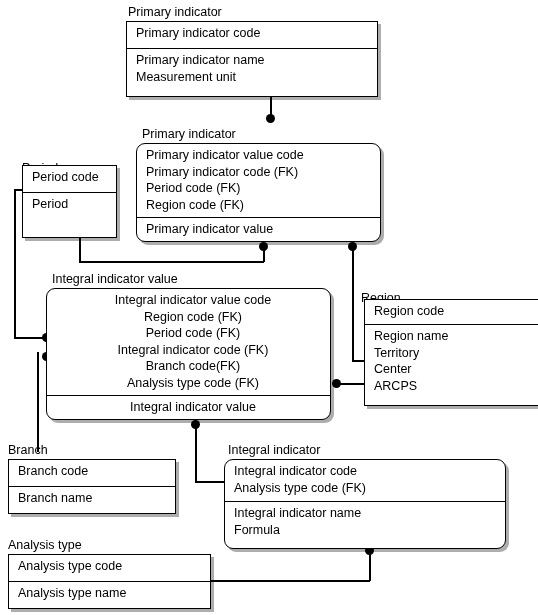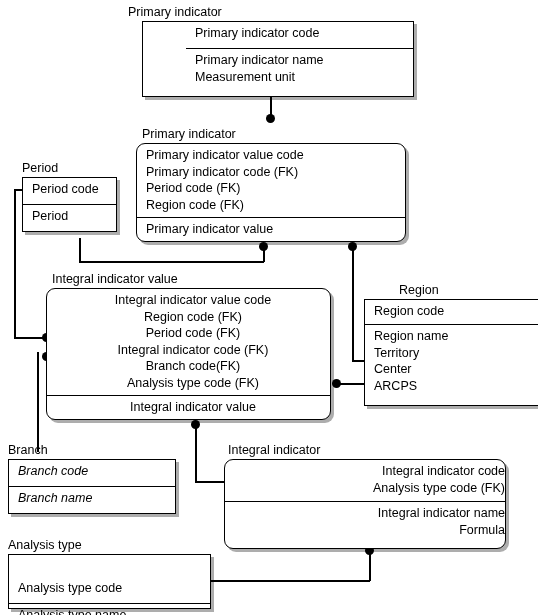--- a/index.html
+++ b/index.html
@@ -50,49 +50,49 @@
   <div class="dot" style="left:259px;top:242px;"></div>
   <div class="dot" style="left:348px;top:242px;"></div>
   <div class="dot" style="left:42px;top:333px;"></div>
   <div class="dot" style="left:42px;top:352px;"></div>
   <div class="dot" style="left:332px;top:379px;"></div>
   <div class="dot" style="left:191px;top:420px;"></div>
   <div class="dot" style="left:365px;top:546px;"></div>
 
   <div class="entity" style="left:126px;top:5px;">
     <div class="ent-title" style="left:2px;top:0px;">Primary indicator</div>
-    <div class="ent-box" style="left:16px;top:16px;width:272px;height:76px;padding-left:43px;">
+    <div class="ent-box" style="left:0px;top:16px;width:252px;height:76px;">
       <div class="pk-sec" style="height:27px;">
         <div class="attr">Primary indicator code</div>
       </div>
       <div class="at-sec">
         <div class="attr">Primary indicator name</div>
         <div class="attr">Measurement unit</div>
       </div>
     </div>
   </div>
 
   <div class="entity" style="left:136px;top:127px;">
     <div class="ent-title" style="left:6px;top:0px;">Primary  indicator</div>
-    <div class="ent-box rounded" style="left:0px;top:16px;width:270px;height:99px;">
+    <div class="ent-box rounded" style="left:0px;top:16px;width:245px;height:99px;">
       <div class="pk-sec" style="height:74px;">
         <div class="attr">Primary indicator value code</div>
         <div class="attr">Primary indicator code (FK)</div>
         <div class="attr">Period code (FK)</div>
         <div class="attr">Region code (FK)</div>
       </div>
       <div class="at-sec">
         <div class="attr">Primary  indicator value</div>
       </div>
     </div>
   </div>
 
   <div class="entity" style="left:22px;top:161px;">
     <div class="ent-title" style="left:0px;top:0px;">Period</div>
-    <div class="ent-box" style="left:0px;top:16px;width:95px;height:55px;">
+    <div class="ent-box" style="left:0px;top:4px;width:95px;height:73px;">
       <div class="pk-sec" style="height:27px;">
         <div class="attr">Period code</div>
       </div>
       <div class="at-sec">
         <div class="attr">Period</div>
       </div>
     </div>
   </div>
 
   <div class="entity" style="left:46px;top:272px;">
@@ -106,64 +106,64 @@
         <div class="attr">Branch code(FK)</div>
         <div class="attr">Analysis type code (FK)</div>
       </div>
       <div class="at-sec">
         <div class="attr">Integral  indicator value</div>
       </div>
     </div>
   </div>
 
   <div class="entity" style="left:359px;top:283px;">
-    <div class="ent-title" style="left:2px;top:0px;margin-left:38px;">Region</div>
+    <div class="ent-title" style="left:2px;top:8px;">Region</div>
     <div class="ent-box" style="left:5px;top:16px;width:197px;height:107px;">
       <div class="pk-sec" style="height:25px;">
         <div class="attr">Region code</div>
       </div>
       <div class="at-sec">
         <div class="attr">Region name</div>
         <div class="attr">Territory</div>
         <div class="attr">Center</div>
         <div class="attr">ARCPS</div>
       </div>
     </div>
   </div>
 
   <div class="entity" style="left:8px;top:443px;">
     <div class="ent-title" style="left:0px;top:0px;">Branch</div>
-    <div class="ent-box" style="left:0px;top:16px;width:168px;height:55px;font-style:italic;">
+    <div class="ent-box" style="left:0px;top:16px;width:168px;height:55px;">
       <div class="pk-sec" style="height:27px;">
         <div class="attr">Branch code</div>
       </div>
       <div class="at-sec">
         <div class="attr">Branch name</div>
       </div>
     </div>
   </div>
 
   <div class="entity" style="left:224px;top:443px;">
     <div class="ent-title" style="left:4px;top:0px;">Integral indicator</div>
-    <div class="ent-box rounded" style="left:0px;top:16px;width:282px;height:90px;text-align:right;">
+    <div class="ent-box rounded" style="left:0px;top:16px;width:282px;height:90px;">
       <div class="pk-sec" style="height:42px;">
         <div class="attr">Integral  indicator code</div>
         <div class="attr">Analysis type code (FK)</div>
       </div>
       <div class="at-sec">
         <div class="attr">Integral  indicator name</div>
         <div class="attr">Formula</div>
       </div>
     </div>
   </div>
 
   <div class="entity" style="left:8px;top:538px;">
     <div class="ent-title" style="left:0px;top:0px;">Analysis type</div>
     <div class="ent-box" style="left:0px;top:16px;width:203px;height:55px;">
-      <div class="pk-sec" style="height:27px;margin-top:22px;">
+      <div class="pk-sec" style="height:27px;">
         <div class="attr">Analysis type code</div>
       </div>
       <div class="at-sec">
         <div class="attr">Analysis type name</div>
       </div>
     </div>
   </div>
 
 </div>
 

